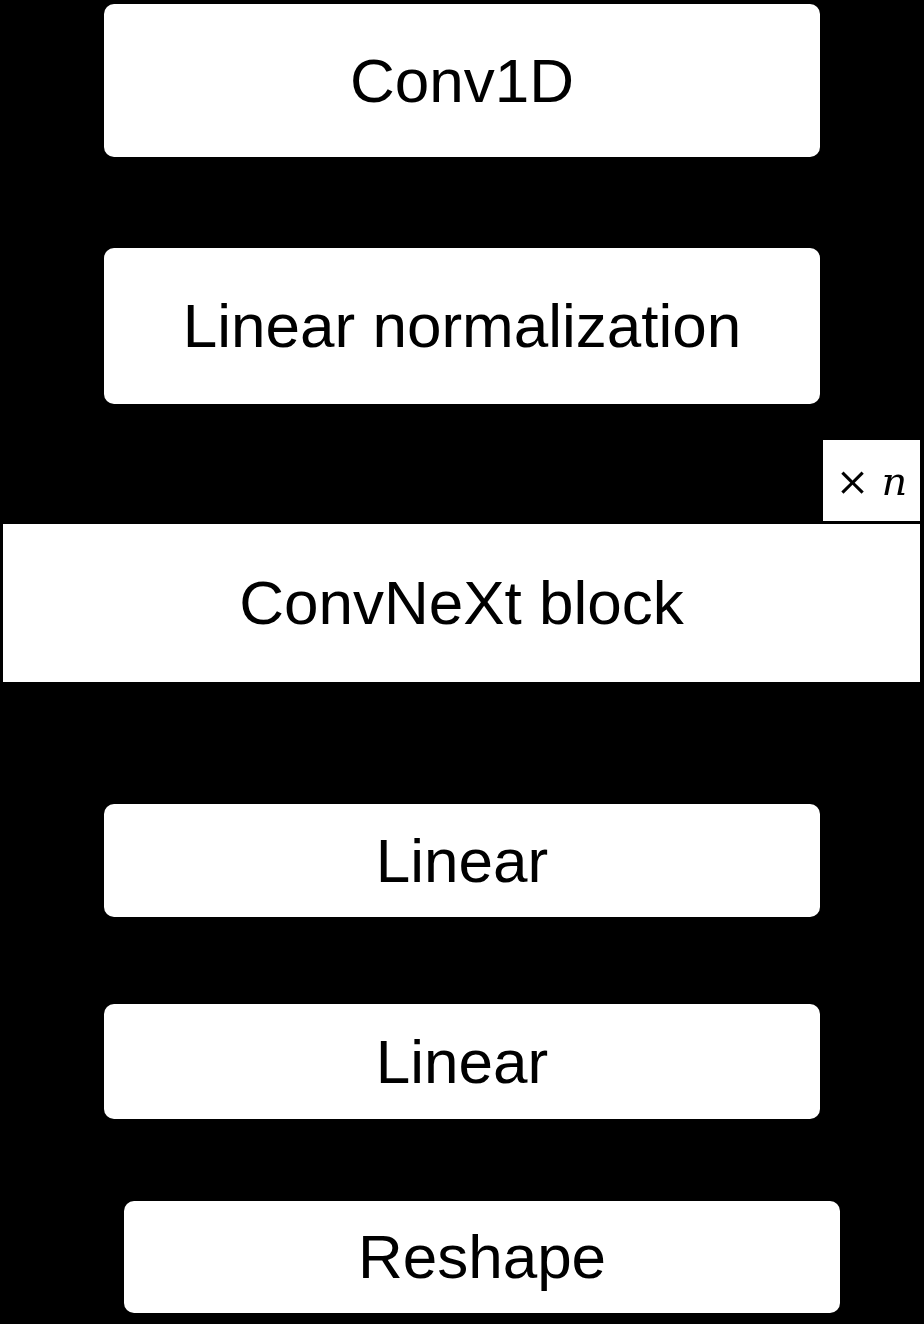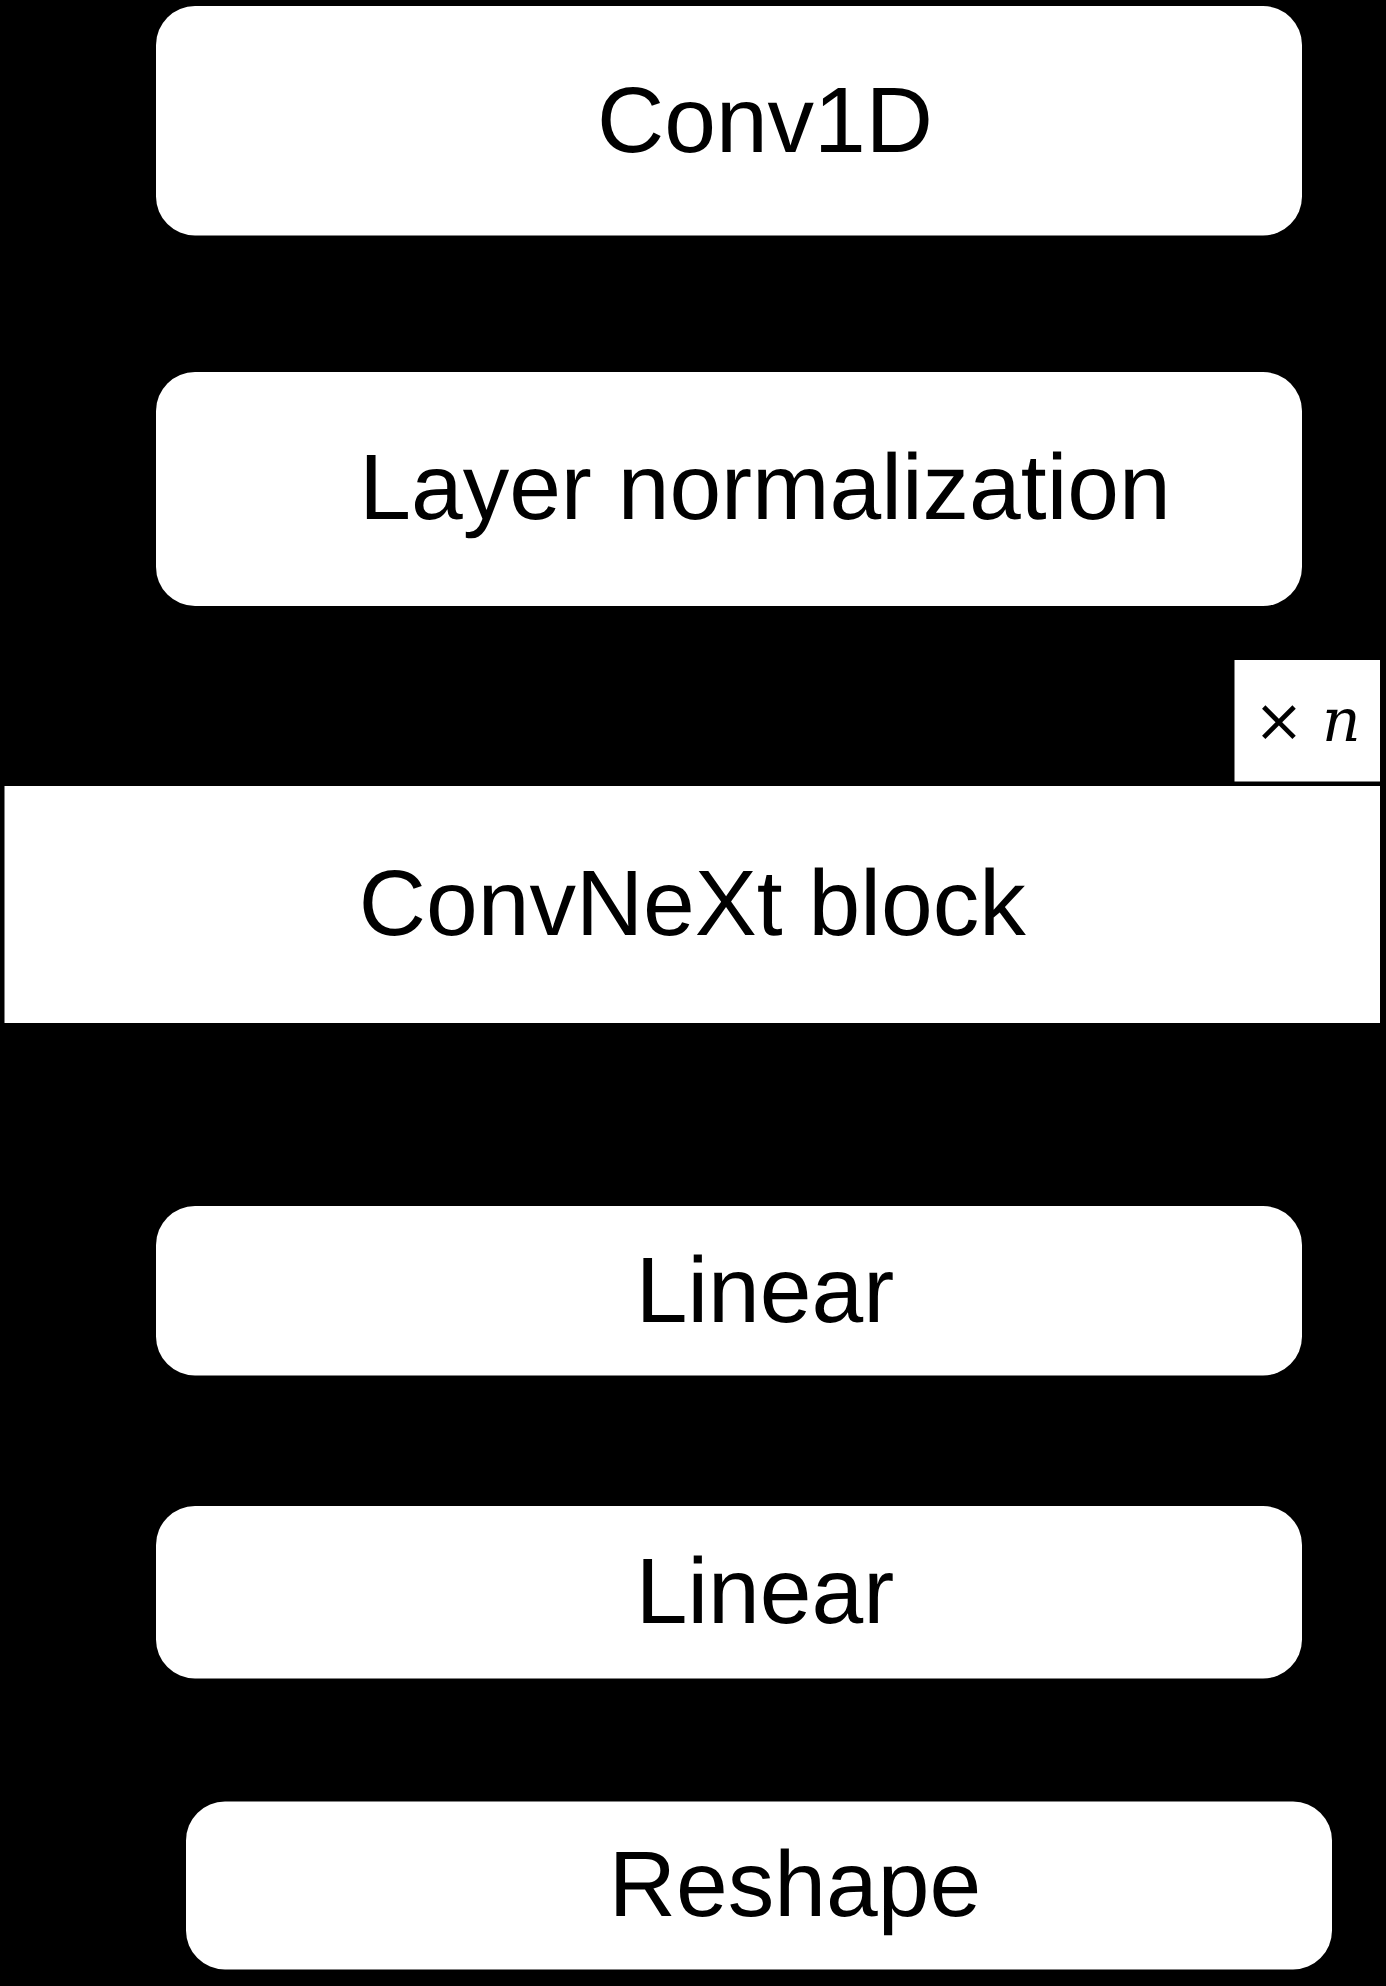--- a/index.html
+++ b/index.html
@@ -20,22 +20,21 @@
     background: #ffffff;
     color: #000000;
     display: flex;
     align-items: center;
     justify-content: center;
     font-size: 62px;
     line-height: 1;
     white-space: nowrap;
   }
   .rounded {
-    border-radius: 26px;
-    padding-left: 48px;
+    border-radius: 10px;
   }
   
   #node-conv1d        { left: 104px; top: 4px;    width: 716px; height: 153px; }
   #node-layernorm     { left: 104px; top: 248px;  width: 716px; height: 156px; }
   #node-repeat-badge  { left: 823px; top: 440px;  width: 97px;  height: 81px;
                         font-family: "DejaVu Serif", serif; font-size: 40px; }
   #node-convnext      { left: 3px;   top: 524px;  width: 917px; height: 158px; }
   #node-linear-1      { left: 104px; top: 804px;  width: 716px; height: 113px; }
   #node-linear-2      { left: 104px; top: 1004px; width: 716px; height: 115px; }
   #node-reshape       { left: 104px; top: 1201px; width: 716px; height: 112px; margin-left: 20px; }
@@ -51,21 +50,21 @@
 </head>
 <body>
 
 <div id="canvas">
 
   <div id="node-conv1d" class="node rounded">
     <span>Conv1D</span>
   </div>
 
   <div id="node-layernorm" class="node rounded">
-    <span>Layer normalization</span>
+    <span>Linear normalization</span>
   </div>
 
   <div id="node-repeat-badge" class="node">
     <span class="times-symbol">×</span>
     <span class="repeat-var">n</span>
   </div>
 
   <div id="node-convnext" class="node">
     <span>ConvNeXt block</span>
   </div>

